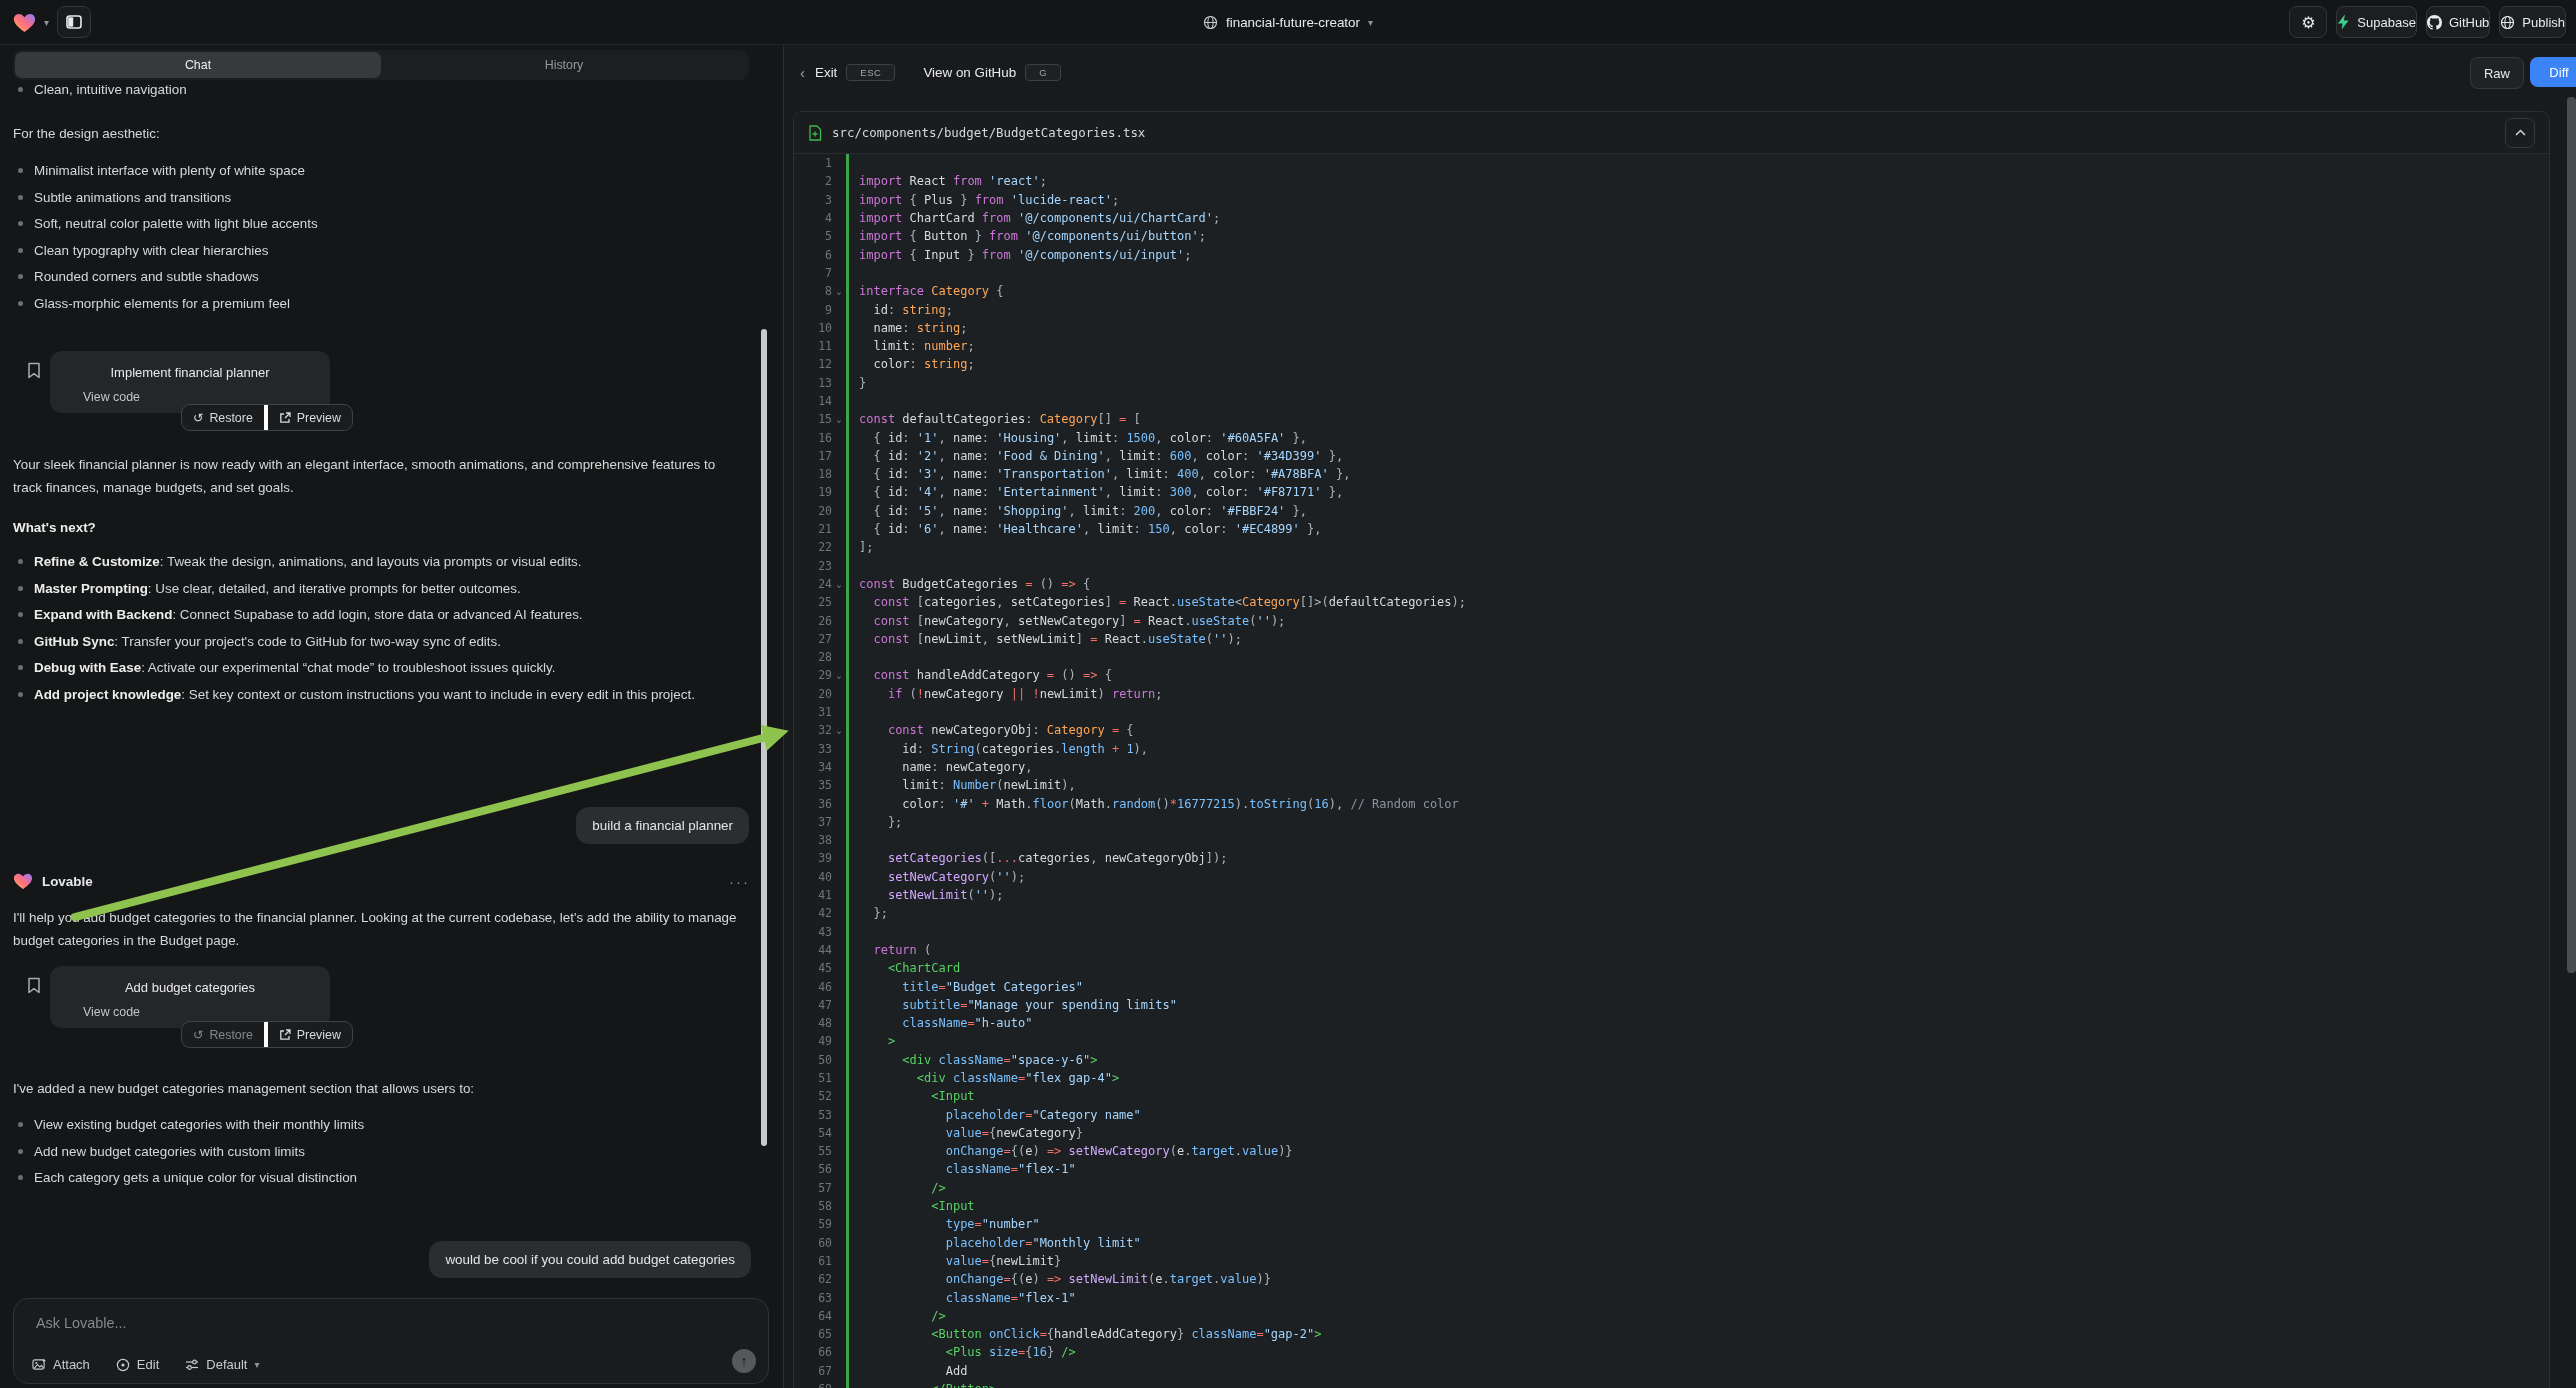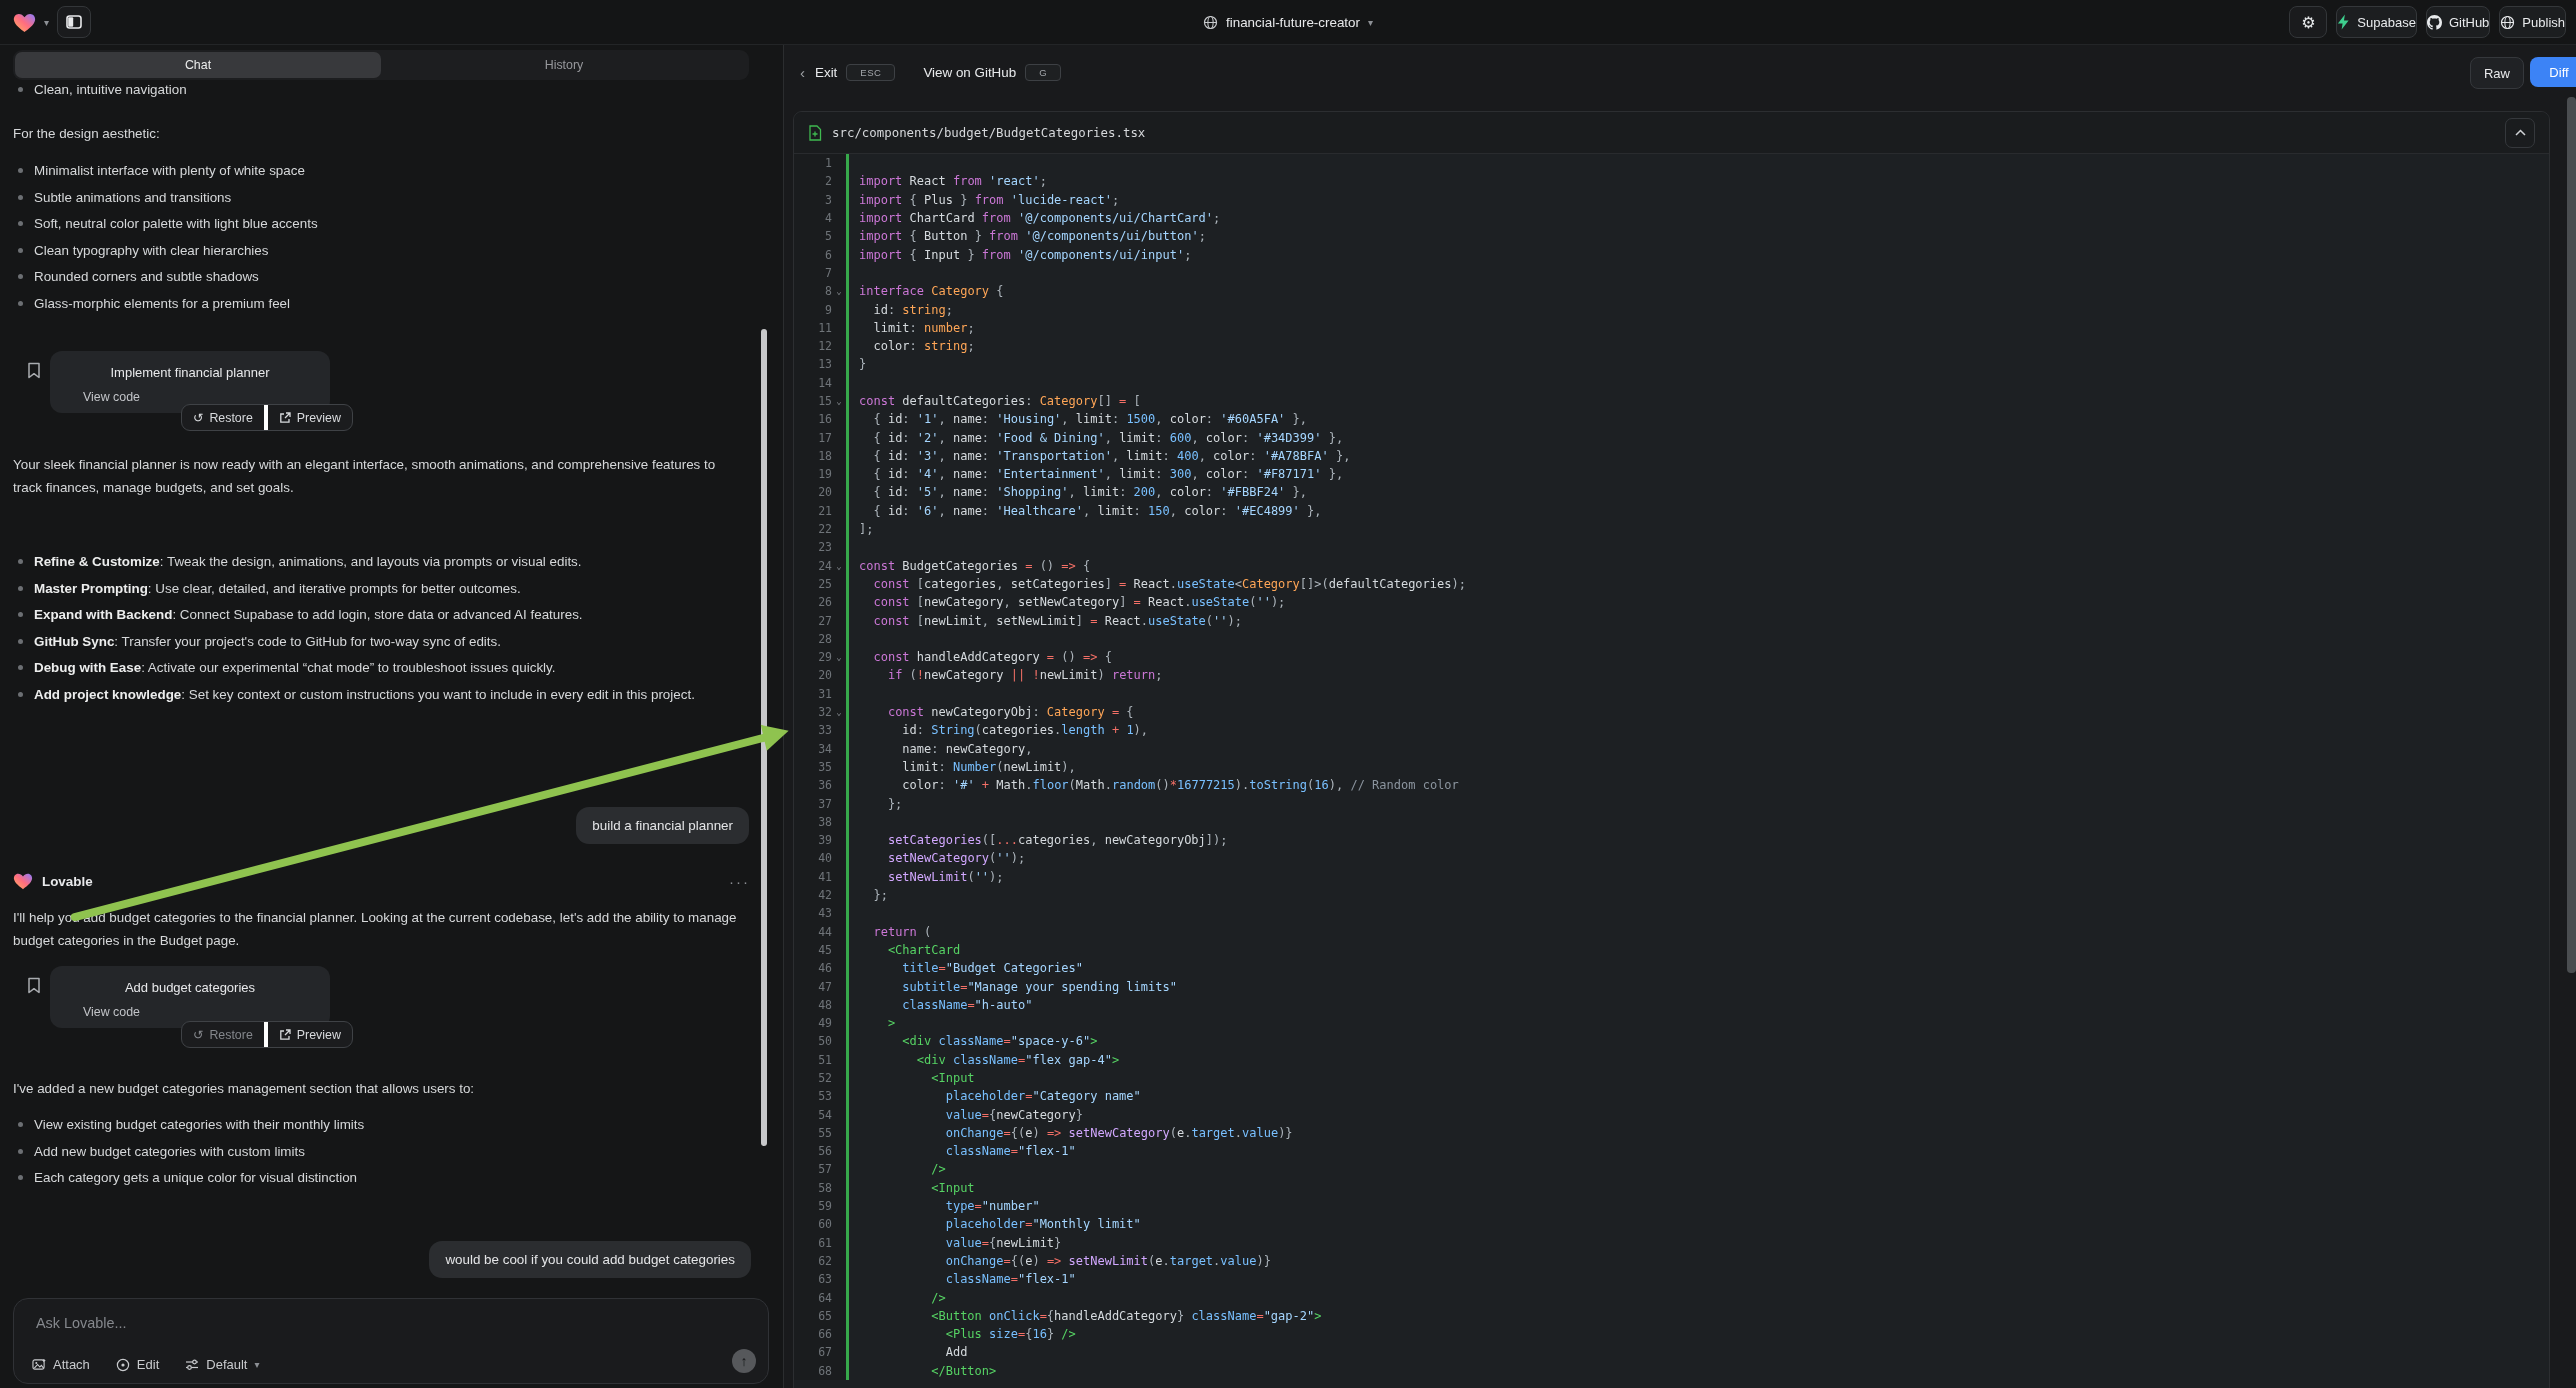--- a/index.html
+++ b/index.html
@@ -228,20 +228,21 @@
       <span class="hp-btn">
         <svg width="12" height="12" viewBox="0 0 12 12">
           <path d="M5 2H1.8v8.2H10V7" fill="none" stroke="#d8dadd" stroke-width="1.3"></path>
           <path d="M7 1h4v4M11 1 6 6" fill="none" stroke="#d8dadd" stroke-width="1.3"></path>
         </svg>
         <span>Preview</span>
       </span>
     </div>
 
     <div class="blk" style="top:409px;width:732px">Your sleek financial planner is now ready with an elegant interface, smooth animations, and comprehensive features to track finances, manage budgets, and set goals.</div>
+    <div class="blk heading" style="top:472px">What's next?</div>
     <ul class="blist blk" style="top:508px;width:713px" id="tips-list">
         <li>
           <span class="dot"></span>
           <b>Refine &amp; Customize</b>
           <span>: Tweak the design, animations, and layouts via prompts or visual edits.</span>
         </li>
         <li>
           <span class="dot"></span>
           <b>Master Prompting</b>
           <span>: Use clear, detailed, and iterative prompts for better outcomes.</span>
@@ -459,20 +460,28 @@
           <div class="crow">
             <span class="gut">
               <span class="ln">9</span>
               <span class="fold"></span>
             </span>
             <span class="bar"></span>
             <span class="lcode"><span class="tk-w">  id</span><span class="tk-p">: </span><span class="tk-t">string</span><span class="tk-p">;</span></span>
           </div>
           <div class="crow">
             <span class="gut">
+              <span class="ln">10</span>
+              <span class="fold"></span>
+            </span>
+            <span class="bar"></span>
+            <span class="lcode"><span class="tk-w">  name</span><span class="tk-p">: </span><span class="tk-t">string</span><span class="tk-p">;</span></span>
+          </div>
+          <div class="crow">
+            <span class="gut">
               <span class="ln">11</span>
               <span class="fold"></span>
             </span>
             <span class="bar"></span>
             <span class="lcode"><span class="tk-w">  limit</span><span class="tk-p">: </span><span class="tk-t">number</span><span class="tk-p">;</span></span>
           </div>
           <div class="crow">
             <span class="gut">
               <span class="ln">12</span>
               <span class="fold"></span>

